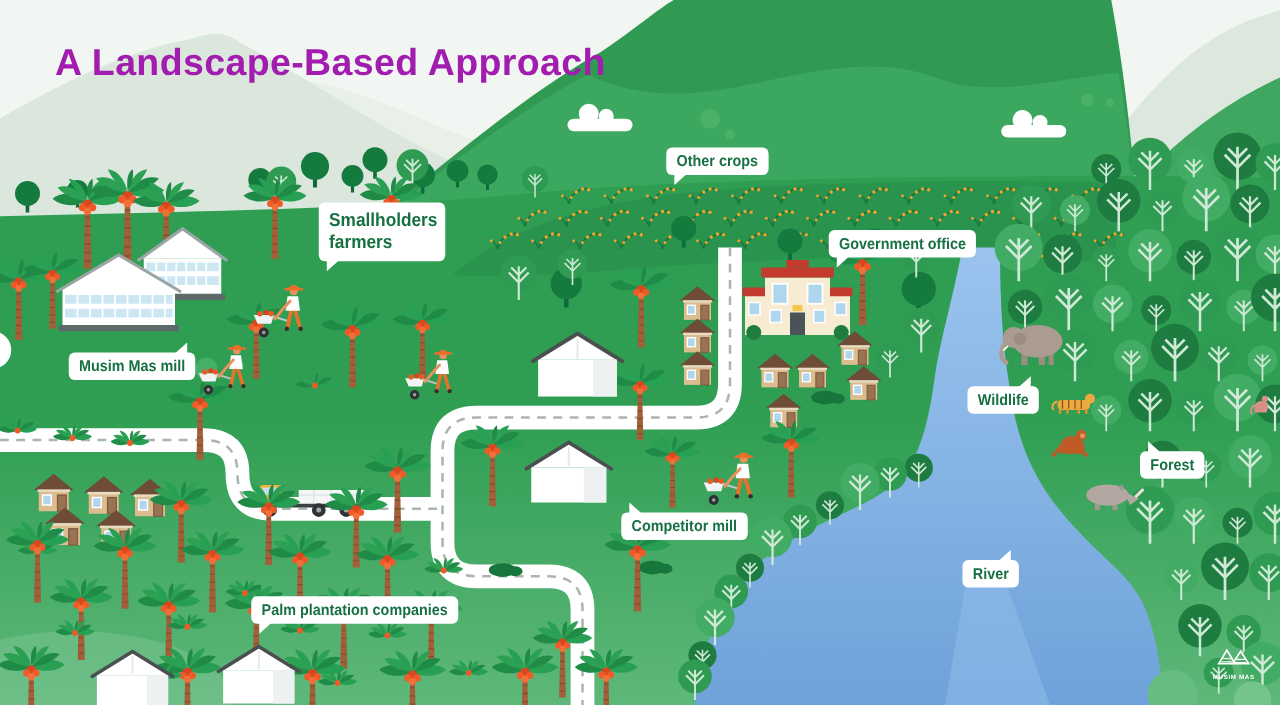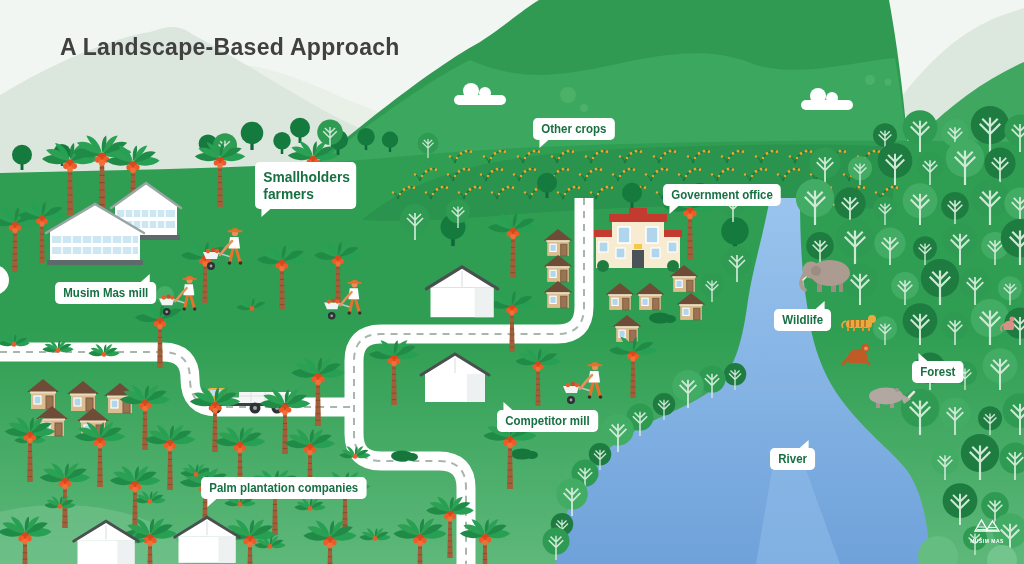--- a/index.html
+++ b/index.html
@@ -1,20 +1,20 @@
 <!DOCTYPE html>
 <html><head>
 <meta charset="utf-8">
 <style>
   html,body{margin:0;padding:0;background:#fff;}
   .scene{position:relative;width:1024px;height:564px;overflow:hidden;
          font-family:"Liberation Sans",sans-serif;}
   .scene svg.bg{position:absolute;left:0;top:0;}
-  .title{position:absolute;left:60px;top:34px;font-size:23px;font-weight:bold;
-         color:#404040;letter-spacing:.3px;}
+  .title{position:absolute;left:44px;top:34px;font-size:30px;font-weight:bold;
+         color:#a21caf;letter-spacing:.3px;}
   .callout{position:absolute;background:#fff;color:#177043;font-weight:bold;
          font-size:12.5px;line-height:1.15;padding:4px 9px;border-radius:5px;
          white-space:nowrap;z-index:5;transform:scaleX(.92);transform-origin:left top;
          box-shadow:0 0 0 0 transparent;}
   .callout.big{font-size:15px;white-space:normal;width:92px;padding:6px 9px;}
   .c-bl::after{content:"";position:absolute;left:7px;bottom:-8px;width:0;height:0;
          border-left:11px solid #fff;border-bottom:9px solid transparent;}
   .c-tr::after{content:"";position:absolute;right:7px;top:-8px;width:0;height:0;
          border-right:11px solid #fff;border-top:9px solid transparent;}
   .c-tl::after{content:"";position:absolute;left:7px;top:-8px;width:0;height:0;

